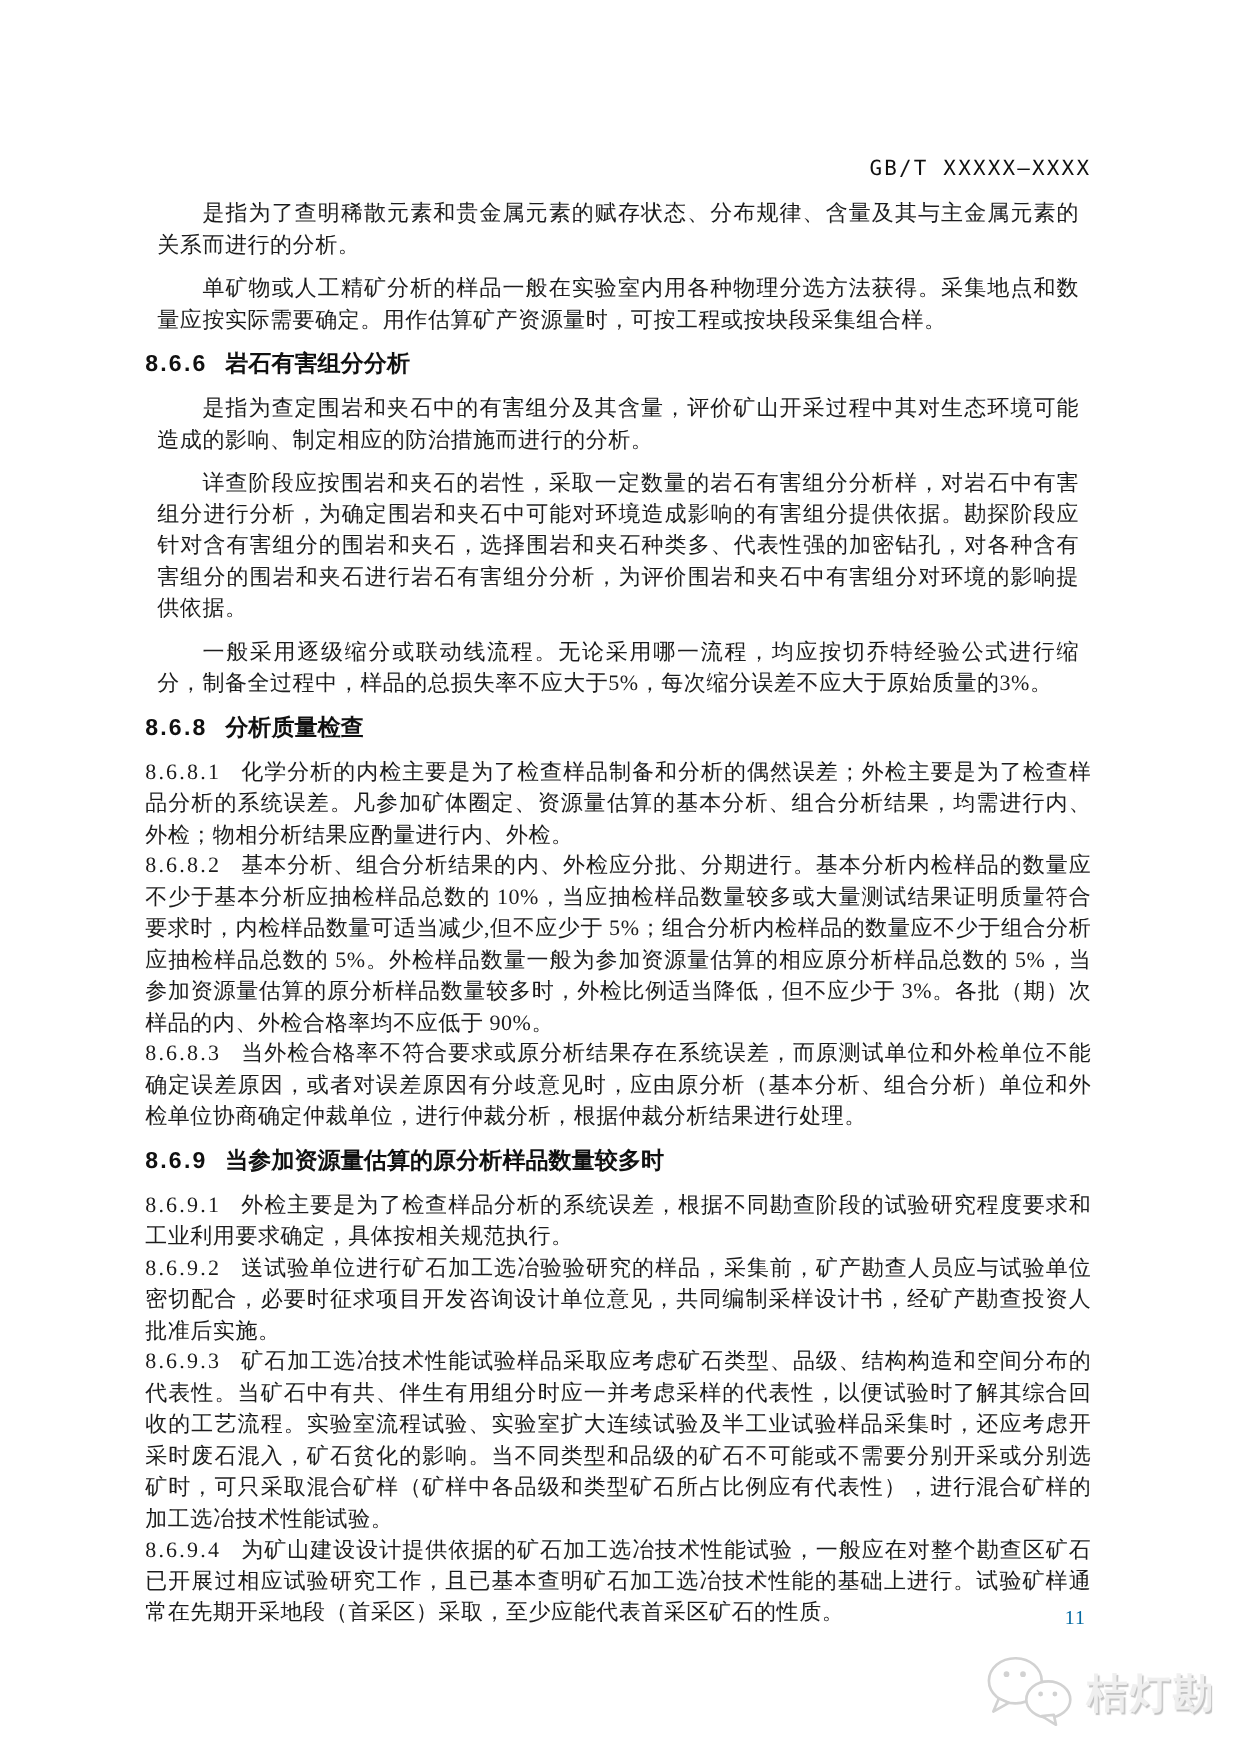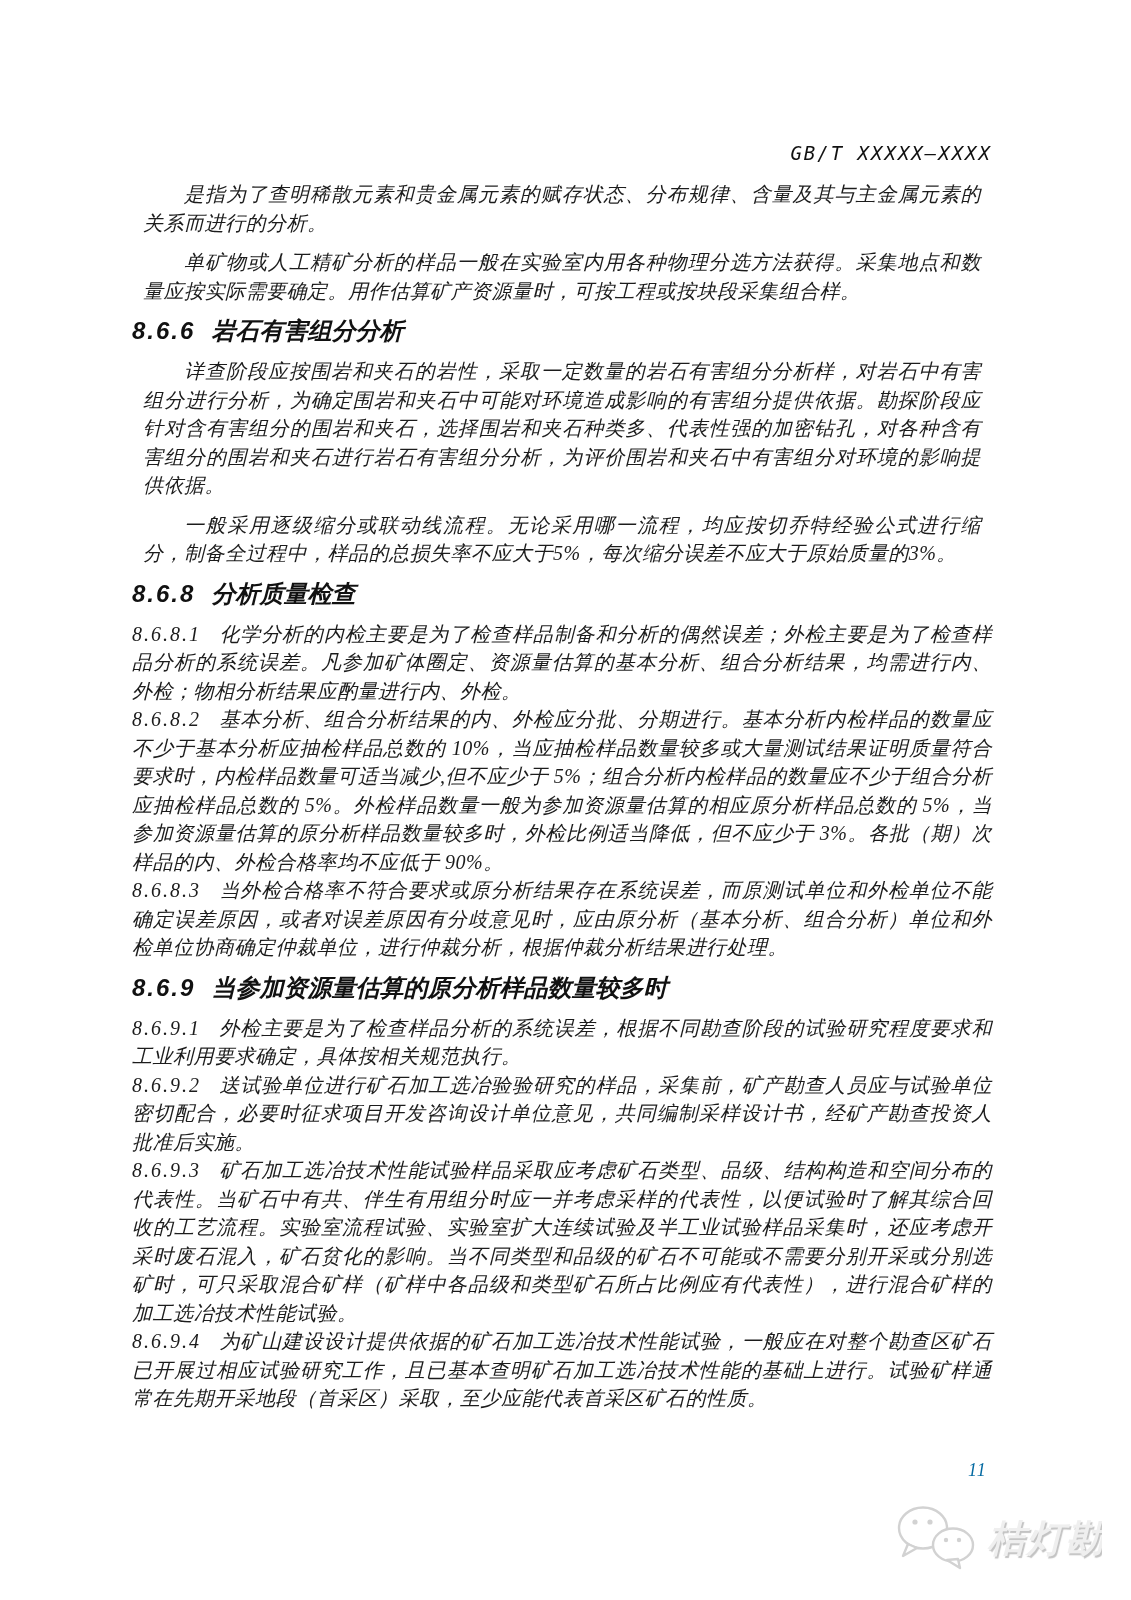--- a/index.html
+++ b/index.html
@@ -4,21 +4,20 @@
 <style>
   html, body { margin: 0; padding: 0; background: #ffffff; }
   .page {
     position: relative;
     width: 1102px;
     height: 1600px;
     background: #ffffff;
     overflow: hidden;
     font-family: "Liberation Serif", "DejaVu Serif", serif;
     color: #1c1c1c;
-    font-style: italic;
   }
   .content {
     position: absolute;
     left: 132px;
     right: 110px;
     top: 0;
   }
   .doc-header {
     margin-top: 142px;
     margin-bottom: 16px;
@@ -39,21 +38,21 @@
   .numbered { margin: 0; }
   .numbered .no {
     margin-right: 18px;
     letter-spacing: 2px;
     white-space: nowrap;
   }
   .heading {
     margin: 14px 0 14px 0;
     font-family: "Liberation Sans", "DejaVu Sans", sans-serif;
     font-weight: bold;
-    font-size: 24px;
+    font-size: 21px;
     line-height: 24px;
     color: #111;
   }
   .heading .no { margin-right: 16px; letter-spacing: 2px; }
   .page-number {
     position: absolute;
     left: 968px;
     top: 1460px;
     font-size: 18px;
     color: #0369a1;
@@ -85,20 +84,21 @@
 
     <div class="doc-header">GB/T XXXXX—XXXX</div>
 
     <p class="para indent">是指为了查明稀散元素和贵金属元素的赋存状态、分布规律、含量及其与主金属元素的关系而进行的分析。</p>
     <p class="para indent">单矿物或人工精矿分析的样品一般在实验室内用各种物理分选方法获得。采集地点和数量应按实际需要确定。用作估算矿产资源量时，可按工程或按块段采集组合样。</p>
 
     <div class="heading">
       <span class="no">8.6.6</span><span>岩石有害组分分析</span>
     </div>
 
+    <p class="para indent">是指为查定围岩和夹石中的有害组分及其含量，评价矿山开采过程中其对生态环境可能造成的影响、制定相应的防治措施而进行的分析。</p>
     <p class="para indent">详查阶段应按围岩和夹石的岩性，采取一定数量的岩石有害组分分析样，对岩石中有害组分进行分析，为确定围岩和夹石中可能对环境造成影响的有害组分提供依据。勘探阶段应针对含有害组分的围岩和夹石，选择围岩和夹石种类多、代表性强的加密钻孔，对各种含有害组分的围岩和夹石进行岩石有害组分分析，为评价围岩和夹石中有害组分对环境的影响提供依据。</p>
 
 
     <p class="para indent">一般采用逐级缩分或联动线流程。无论采用哪一流程，均应按切乔特经验公式进行缩分，制备全过程中，样品的总损失率不应大于5%，每次缩分误差不应大于原始质量的3%。</p>
 
     <div class="heading">
       <span class="no">8.6.8</span><span>分析质量检查</span>
     </div>
 
     <p class="para numbered">

